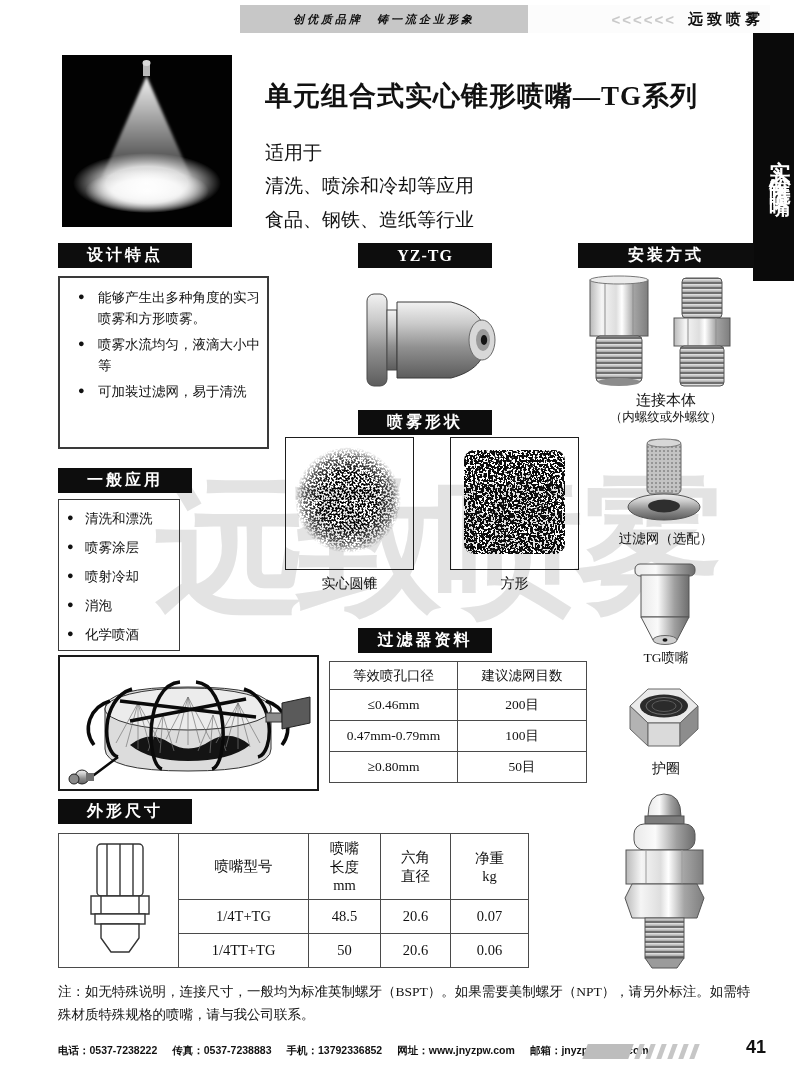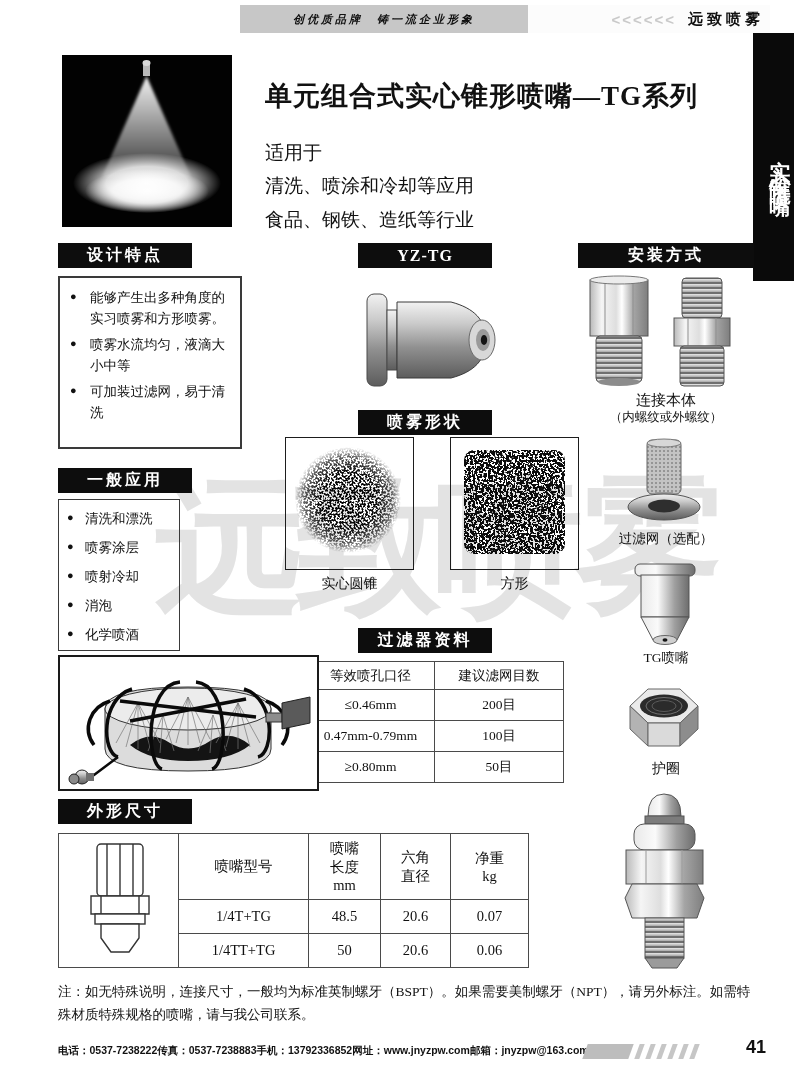--- a/index.html
+++ b/index.html
@@ -28,46 +28,46 @@
   .watermark{left:155px;top:448px;z-index:0;font-family:"Liberation Sans",sans-serif;
     font-weight:900;font-size:148px;color:#c8c8c8;opacity:.5;letter-spacing:-8px;white-space:nowrap;}
 
   .title{left:265px;top:78px;width:505px;font-size:27px;font-weight:700;letter-spacing:1px;}
   .intro{left:265px;top:136px;width:420px;font-size:19px;line-height:1.75;}
 
   .sec-hd{height:25px;background:#0d0d0d;color:#fff;display:flex;align-items:center;justify-content:center;
     font-family:"Liberation Sans",sans-serif;font-weight:700;font-size:16px;letter-spacing:3px;}
   .sec-hd.en{letter-spacing:1px;font-family:Liberation Serif, serif;}
 
-  .feat-box{left:58px;top:276px;width:184px;height:173px;border:2px solid #3a3a3a;box-sizing:border-box;
-    padding:10px 6px 0 4px;background:transparent;}
+  .feat-box{left:58px;top:276px;width:211px;height:173px;border:2px solid #3a3a3a;box-sizing:border-box;
+    padding:10px 6px 0 12px;background:transparent;}
   .blist{list-style:none;margin:0;padding:0;}
   .blist li{position:relative;padding-left:26px;font-size:13.5px;line-height:1.55;margin-bottom:5px;}
   .blist li::before{content:"●";position:absolute;left:6px;top:0;font-size:11px;}
   .apps-box{left:58px;top:499px;width:122px;height:152px;border:1.5px solid #3a3a3a;box-sizing:border-box;
     padding:9px 2px 0 2px;}
   .apps-box .blist li{margin-bottom:8px;padding-left:24px;white-space:nowrap;}
 
   .photo{display:block;}
   .caption{text-align:center;font-size:14px;}
 
   .tank-box{left:58px;top:655px;width:261px;height:136px;border:2px solid #1a1a1a;box-sizing:border-box;background:#fff;}
 
   table{border-collapse:collapse;font-family:"Liberation Serif",serif;}
   .dims-table{left:58px;top:833px;}
   .dims-table td,.dims-table th{border:1px solid #4a4a4a;text-align:center;vertical-align:middle;
     font-size:14.5px;font-weight:400;}
   .pre{white-space:pre-line;}
-  .filter-table{left:306px;top:661px;}
+  .filter-table{left:329px;top:661px;}
   .filter-table td,.filter-table th{border:1px solid #4a4a4a;text-align:center;vertical-align:middle;
     font-size:13.5px;font-weight:400;}
 
   .note{left:58px;top:981px;width:702px;font-size:13.5px;line-height:1.7;}
 
-  .footer-row{left:58px;top:1044px;display:flex;gap:0;font-family:"Liberation Sans",sans-serif;
+  .footer-row{left:58px;top:1044px;display:flex;gap:15px;font-family:"Liberation Sans",sans-serif;
     font-weight:700;font-size:10.5px;white-space:nowrap;}
   .stripes{left:585px;top:1044px;display:flex;gap:6px;transform:skewX(-20deg);}
   .stripes .solid{width:46px;height:15px;background:#bdbdbd;}
   .stripes .s{width:5px;height:15px;background:#c6c6c6;}
   .page-num{left:746px;top:1037px;font-family:"Liberation Sans",sans-serif;font-weight:700;font-size:18px;}
 </style>
 </head>
 <body>
 
 <svg width="0" height="0" style="position:absolute" aria-hidden="true">

